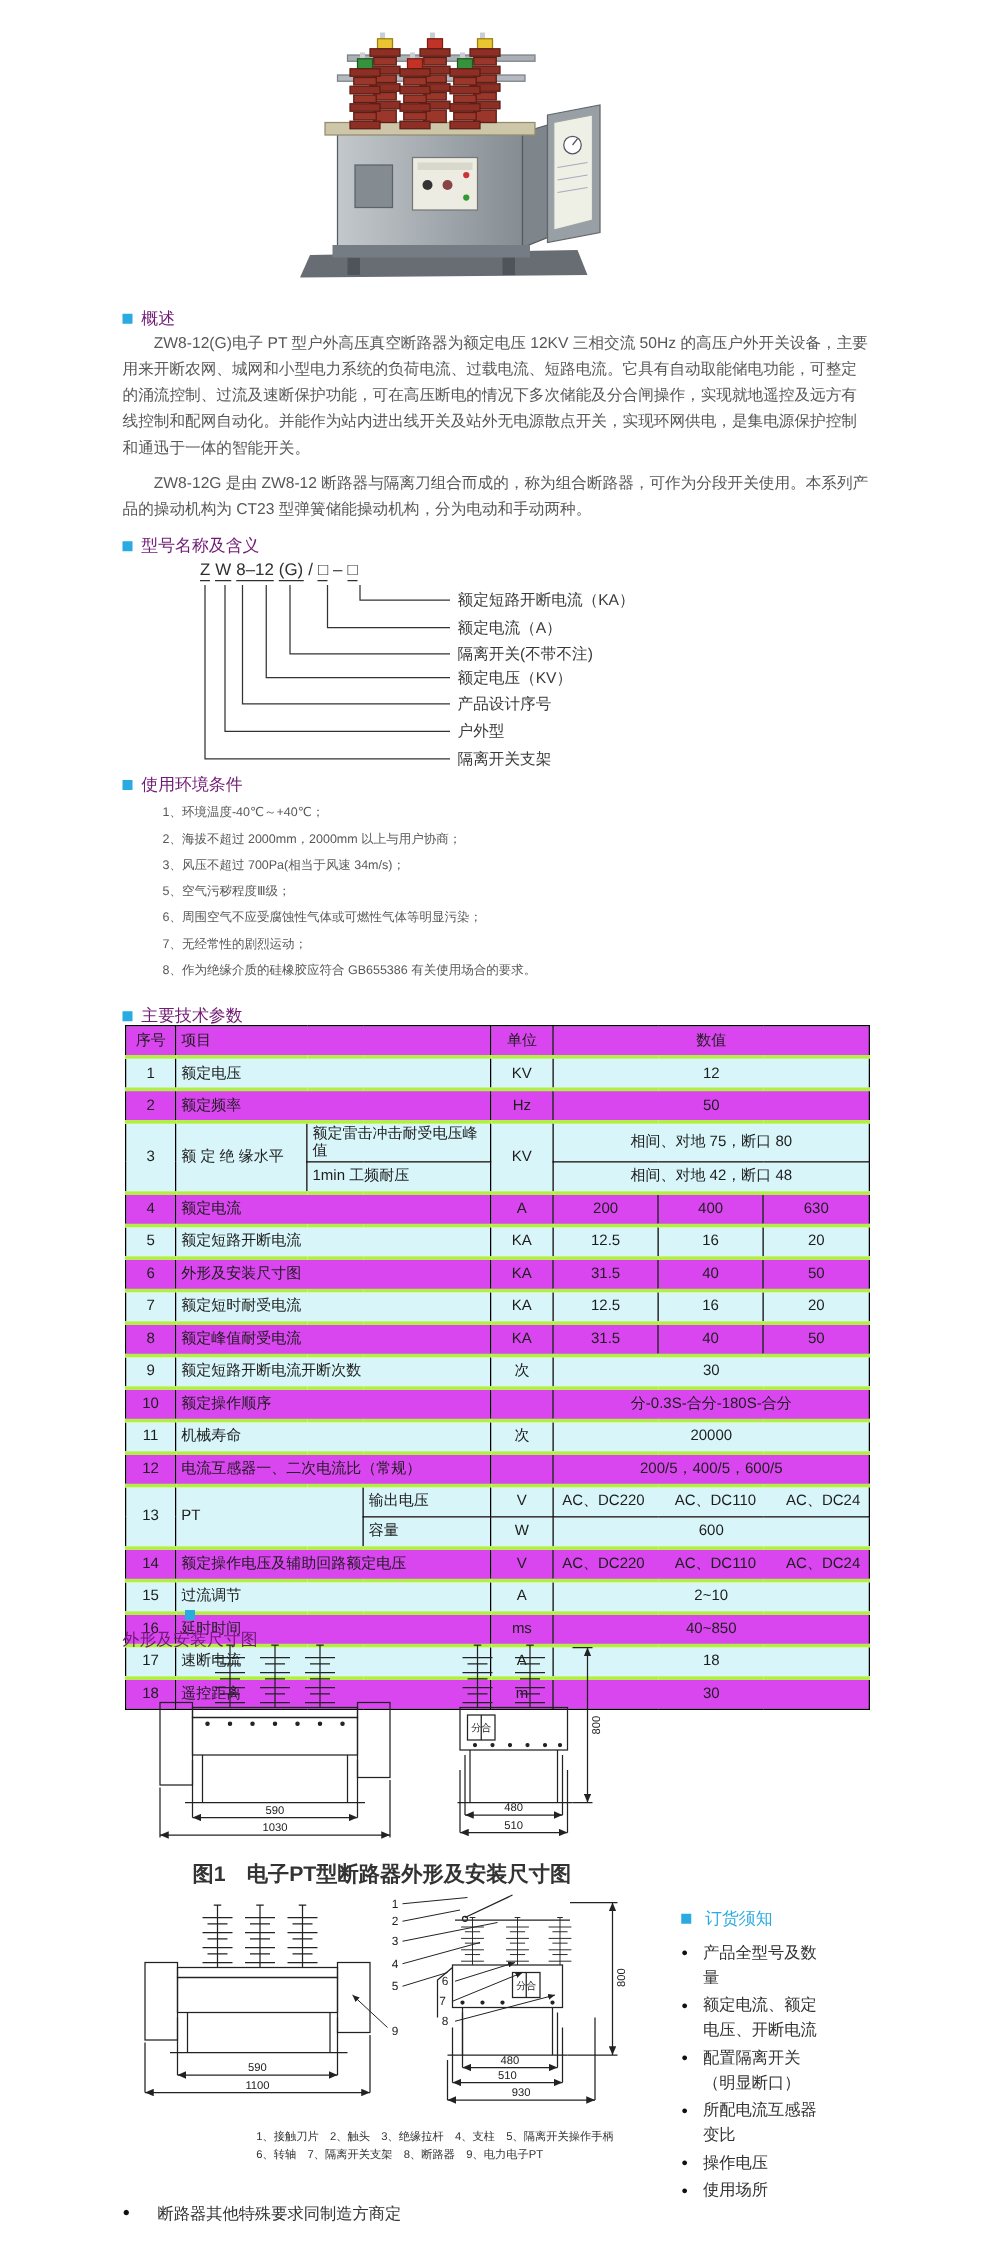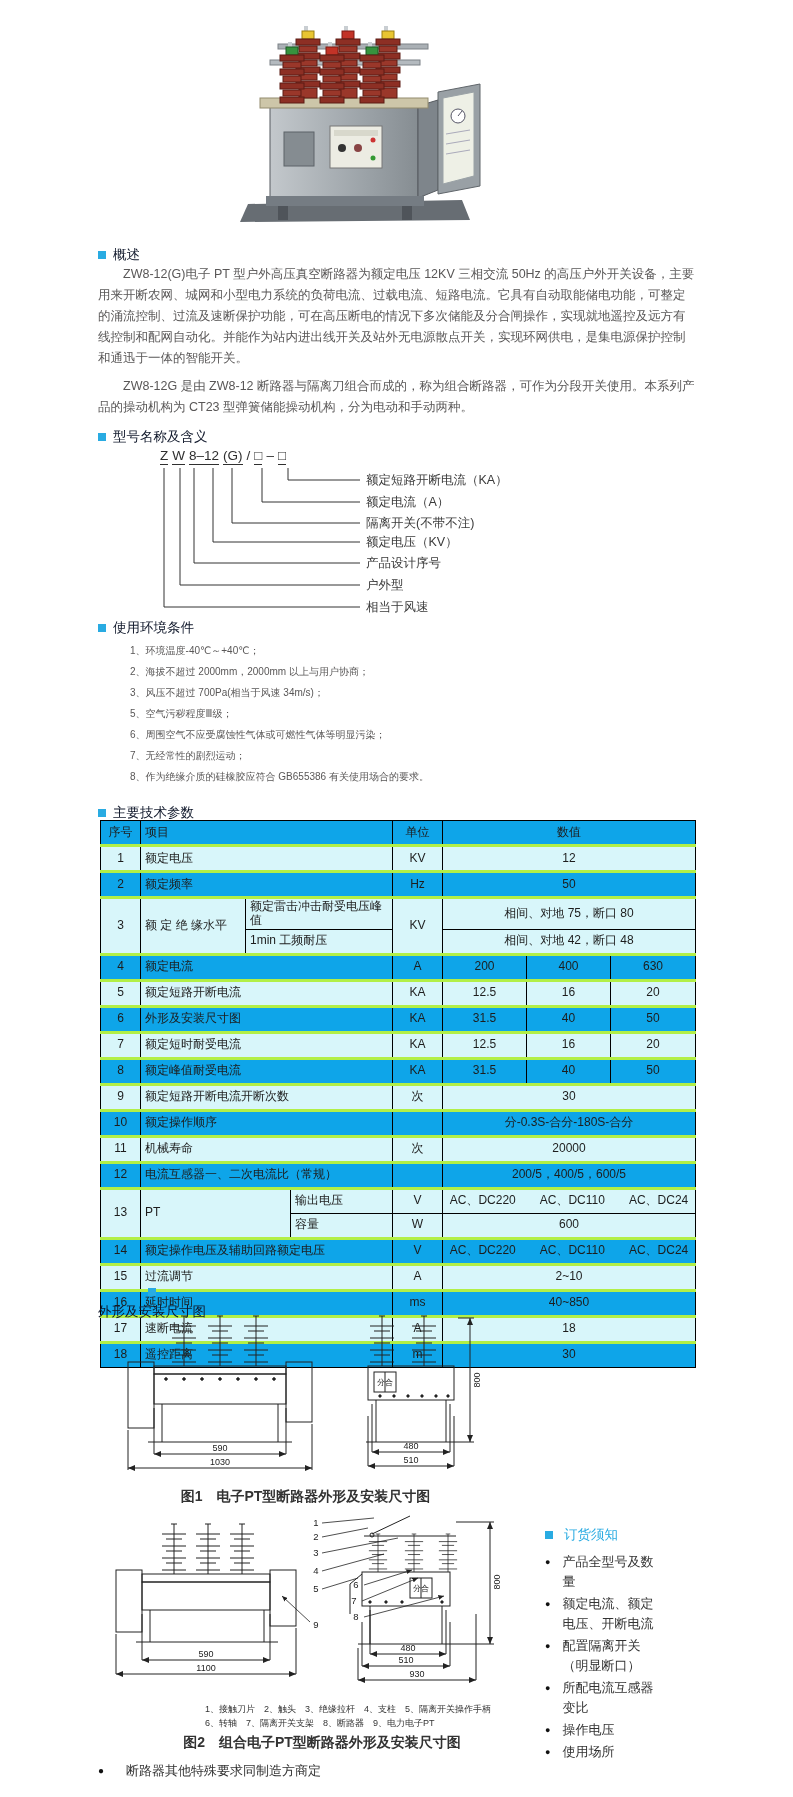--- a/index.html
+++ b/index.html
@@ -1,50 +1,50 @@
 <!DOCTYPE html>
 <html><head>
 <meta charset="utf-8">
 <style>
   html,body{margin:0;padding:0;background:#fff;}
   .page{position:relative;width:793px;height:1797px;background:#fff;overflow:hidden;
         font-family:"Liberation Sans","DejaVu Sans",sans-serif;color:#595757;}
   .abs{position:absolute;}
   
-  .sec-h{position:absolute;display:flex;align-items:center;gap:7px;font-size:13.5px;color:#0f172a;}
+  .sec-h{position:absolute;display:flex;align-items:center;gap:7px;font-size:13.5px;color:#701a75;}
   .sec-h .sq{width:8px;height:8px;background:#29abe2;flex:0 0 auto;}
   
   .paras{position:absolute;left:98px;top:264px;width:598px;font-size:12.5px;line-height:21px;color:#595757;}
   .paras p{margin:0;text-indent:2em;}
   .paras p + p{margin-top:7px;}
   
   .model{position:absolute;left:130px;top:448px;width:560px;height:176px;}
   .model .code{position:absolute;left:30px;top:0;font-size:13.5px;color:#2f2f2f;white-space:nowrap;}
   .model .code span{display:inline-block;margin-right:4px;}
   .model .code span.u{border-bottom:1px solid #2f2f2f;padding-bottom:1px;}
   .model svg{position:absolute;left:0;top:0;width:560px;height:176px;}
   .model .lbl{position:absolute;left:236px;font-size:12.5px;color:#3a3a3a;white-space:nowrap;height:18px;line-height:18px;}
   
   .envlist{position:absolute;left:130px;top:640px;width:560px;font-size:10px;line-height:21px;color:#595757;}
   
   .ptable{position:absolute;left:100px;top:820px;width:595px;border-collapse:collapse;table-layout:fixed;
           font-size:12px;color:#1d1d1d;}
   .ptable td,.ptable th{border:1px solid #000;height:21px;line-height:1.15;padding:1px 4px;text-align:center;
           font-weight:normal;overflow:hidden;}
-  .ptable tr.b{background:#0ea5e9;}
+  .ptable tr.b{background:#d946ef;}
   .ptable tr.l{background:#d8f6fa;}
   .ptable tr.gb > td,.ptable tr.gb > th,.ptable td.gb{border-bottom:3px solid #b2ef46;}
   .ptable .lt{text-align:left;padding-left:4px;}
   
   svg.fig{position:absolute;}
   .figline{stroke:#222;stroke-width:1;fill:none;}
   .dimtxt{font-size:9px;fill:#222;font-family:"Liberation Sans","DejaVu Sans",sans-serif;}
   .callout{font-size:9.5px;fill:#222;font-family:"Liberation Sans","DejaVu Sans",sans-serif;}
   .paneltxt{font-size:8px;fill:#222;font-family:"Liberation Sans","DejaVu Sans",sans-serif;}
-  .figcap{position:absolute;font-size:14px;font-weight:bold;color:#333;text-align:center;}
+  .figcap{position:absolute;font-size:17px;font-weight:bold;color:#333;text-align:center;}
   .legend{position:absolute;left:205px;top:1702px;width:330px;font-size:9px;line-height:14px;color:#333;white-space:nowrap;}
   
   .order{position:absolute;left:545px;top:1526px;width:170px;}
   .order .sec-h2{display:flex;align-items:center;gap:11px;font-size:13.5px;color:#29abe2;margin-bottom:8px;}
   .order .sec-h2 .sq{width:8px;height:8px;background:#29abe2;}
   .order .oi{display:flex;gap:12px;margin-bottom:2px;}
   .order .oi::before{content:"●";font-size:9px;line-height:20px;color:#111;}
   .order .oi .t{width:100px;font-size:13px;line-height:20px;color:#333;}
   
   .fnote{position:absolute;left:98px;top:1762px;display:flex;gap:22px;font-size:13px;color:#333;}
@@ -191,21 +191,21 @@
     </svg>
     <div class="code">
       <span class="u">Z</span><span class="u">W</span><span class="u">8–12</span><span class="u">(G)</span><span>/</span><span class="u">□</span><span>–</span><span class="u">□</span>
     </div>
     <div class="lbl" style="top:23px;">额定短路开断电流（KA）</div>
     <div class="lbl" style="top:45px;">额定电流（A）</div>
     <div class="lbl" style="top:66px;">隔离开关(不带不注)</div>
     <div class="lbl" style="top:85px;">额定电压（KV）</div>
     <div class="lbl" style="top:106px;">产品设计序号</div>
     <div class="lbl" style="top:128px;">户外型</div>
-    <div class="lbl" style="top:150px;">相当于风速</div>
+    <div class="lbl" style="top:150px;">隔离开关支架</div>
   </div>
 
   <div class="sec-h" style="left:98px;top:619px;">
     <span class="sq"></span>
     <span>使用环境条件</span>
   </div>
   <div class="envlist">
     <div>1、环境温度-40℃～+40℃；</div>
     <div>2、海拔不超过 2000mm，2000mm 以上与用户协商；</div>
     <div>3、风压不超过 700Pa(相当于风速 34m/s)；</div>
@@ -500,21 +500,20 @@
     <text class="callout" x="204" y="78" text-anchor="middle">5</text>
     <text class="callout" x="244" y="74" text-anchor="middle">6</text>
     <text class="callout" x="242" y="90" text-anchor="middle">7</text>
     <text class="callout" x="244" y="106" text-anchor="middle">8</text>
     <text class="callout" x="204" y="114" text-anchor="middle">9</text>
   </svg>
   <div class="legend">
     <div>1、接触刀片　2、触头　3、绝缘拉杆　4、支柱　5、隔离开关操作手柄</div>
     <div>6、转轴　7、隔离开关支架　8、断路器　9、电力电子PT</div>
   </div>
-  <div class="figcap" style="left:112px;top:1734px;width:420px;">图2　组合电子PT型断路器外形及安装尺寸图</div>
 
   <div class="order">
     <div class="sec-h2">
       <span class="sq"></span>
       <span>订货须知</span>
     </div>
     <div class="oi">
         <span class="t">产品全型号及数量</span>
       </div>
     <div class="oi">

